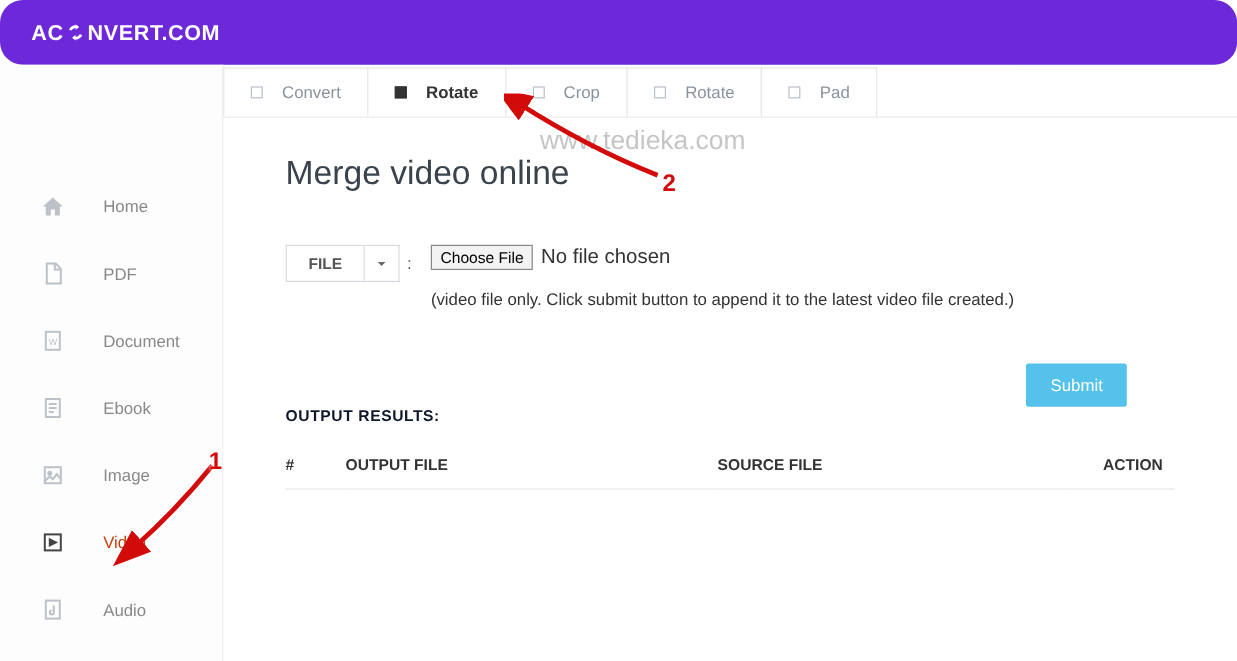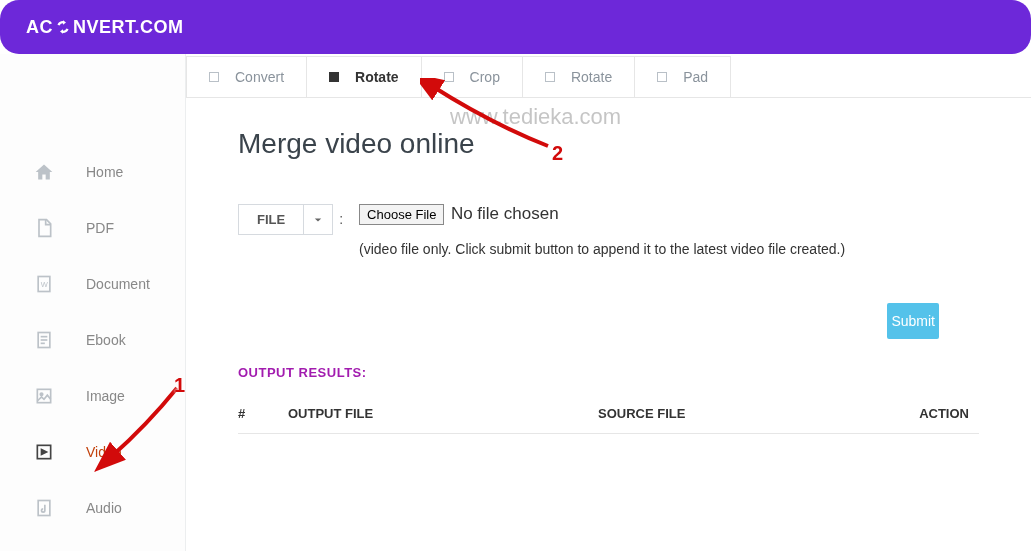--- a/index.html
+++ b/index.html
@@ -24,22 +24,22 @@
   .form-row { display: flex; align-items: flex-start; gap: 16px; margin-bottom: 20px; }
   .file-btn-group { display: flex; margin-left: 0; }
   .file-btn { border: 1px solid #d6dadf; padding: 7px 18px; font-size: 13px; font-weight: 600; color: #555; background: #fff; cursor: pointer; }
   .file-caret { border: 1px solid #d6dadf; border-left: none; padding: 7px 10px; background: #fff; cursor: pointer; color: #555; }
   .colon { padding-top: 7px; color: #555; font-size: 14px; margin-left: -10px; }
   .file-area { flex: 1; }
   .choose-file { display: inline-block; border: 1px solid #888; padding: 2px 7px; font-size: 13px; background: #f3f3f3; cursor: pointer; }
   .no-file { font-size: 17px; color: #333; margin-left: 2px; }
   .hint { margin-top: 16px; font-size: 14px; color: #333; }
   .submit-wrap { display: flex; justify-content: flex-end; padding-right: 40px; margin-top: 46px; }
-  .submit-btn { background: #54c2ea; color: #fff; border: none; padding: 10px 4px; font-size: 14px; cursor: pointer; border-radius: 2px; }
-  .results-title { margin-top: 26px; font-size: 13px; font-weight: 700; letter-spacing: 0.5px; color: #a21caf; padding-left: 0; }
+  .submit-btn { background: #54c2ea; color: #fff; border: none; padding: 10px 20px; font-size: 14px; cursor: pointer; border-radius: 2px; }
+  .results-title { font-size: 13px; font-weight: 700; letter-spacing: 0.5px; color: #0f172a; padding-left: 0; }
   .results-table { width: 100%; margin-top: 14px; border-collapse: collapse; }
   .results-table th { text-align: left; font-size: 13px; font-weight: 700; color: #333; padding: 12px 10px 12px 0; border-bottom: 1px solid #e6e6e6; }
   .results-table th.action { text-align: right; padding-right: 10px; }
   
   .anno { position: absolute; pointer-events: none; }
   .anno-num { position: absolute; font-weight: 700; color: #d20a0a; font-size: 20px; text-shadow: 0 0 2px #fff, 0 0 4px #fff; }
   .watermark { position: absolute; left: 450px; top: 104px; font-size: 22px; color: #bcbcbc; opacity: 0.85; text-shadow: 1px 1px 0 #fff, -1px -1px 0 #fff; font-weight: 500; }
 </style>
 </head>
 <body>

